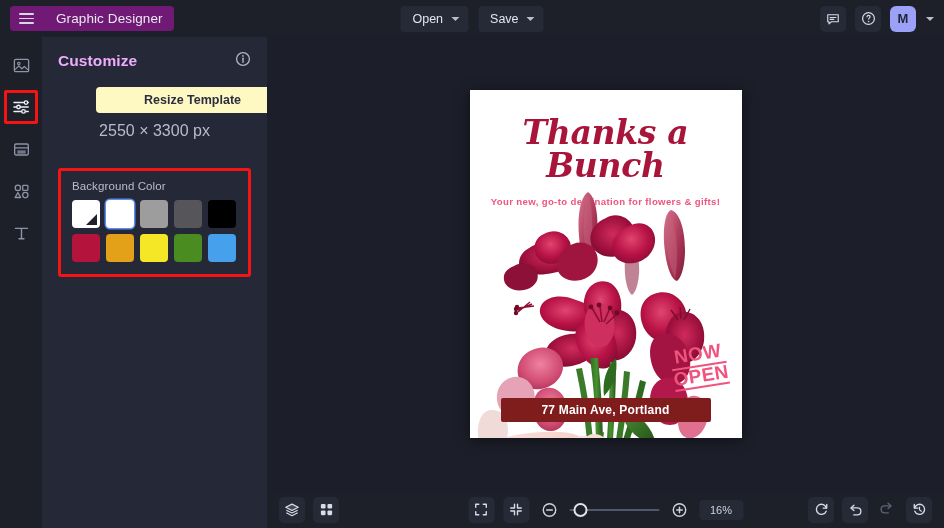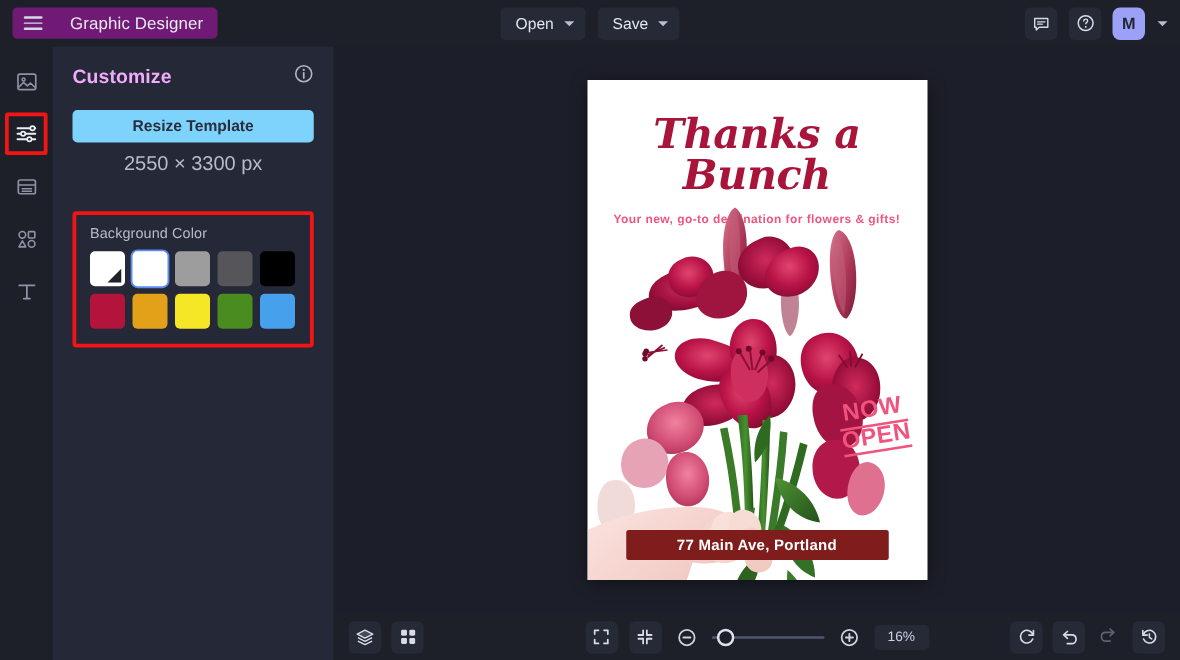--- a/index.html
+++ b/index.html
@@ -99,24 +99,25 @@
     background: #252836;
     padding: 14px 16px 0 16px;
     position: relative;
   }
   .panel-head { display: flex; align-items: center; justify-content: space-between; }
   .panel-title { color: #f0abfc; font-size: 15.5px; font-weight: bold; letter-spacing: .1px; }
   .info-icon { cursor: pointer; }
   .resize-btn {
     margin-top: 16px;
     width: 100%; height: 26px;
-    background: #7dd3fc; border-radius: 4px;
+    background: #fef9c3; border-radius: 4px;
     color: #2b2e3f; font-size: 12.5px; font-weight: bold;
     display: flex; align-items: center; justify-content: center;
     cursor: pointer;
+    margin-left: 38px;
   }
   .dims { margin-top: 9px; text-align: center; color: #b8bcca; font-size: 16px; }
 
   .bg-section {
     margin-top: 28px;
     border: 3px solid #f41414;
     border-radius: 3px;
     padding: 9px 11px 12px 11px;
   }
   .bg-label { color: #b9bdcb; font-size: 11.5px; margin-bottom: 8px; letter-spacing: .1px; }
@@ -135,21 +136,21 @@
   }
 
   
   .stage {
     flex: 1; background: #1c1e29;
     display: flex; align-items: center; justify-content: center;
     position: relative; min-width: 0;
     padding-bottom: 37px;
   }
   .poster {
-    width: 272px; height: 400px;
+    width: 272px; height: 348px;
     background: #fff;
     position: relative; overflow: hidden;
     box-shadow: 0 2px 14px rgba(0,0,0,.45);
   }
   .poster-title {
     text-align: center;
     font-family: "DejaVu Serif", serif;
     font-style: italic; font-weight: bold;
     font-size: 33px; color: #a8143a;
     margin-top: 26px; letter-spacing: -0.3px;

